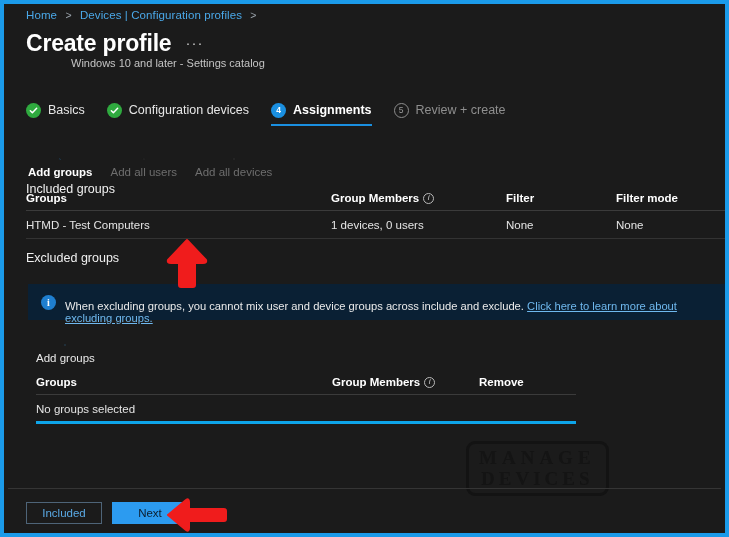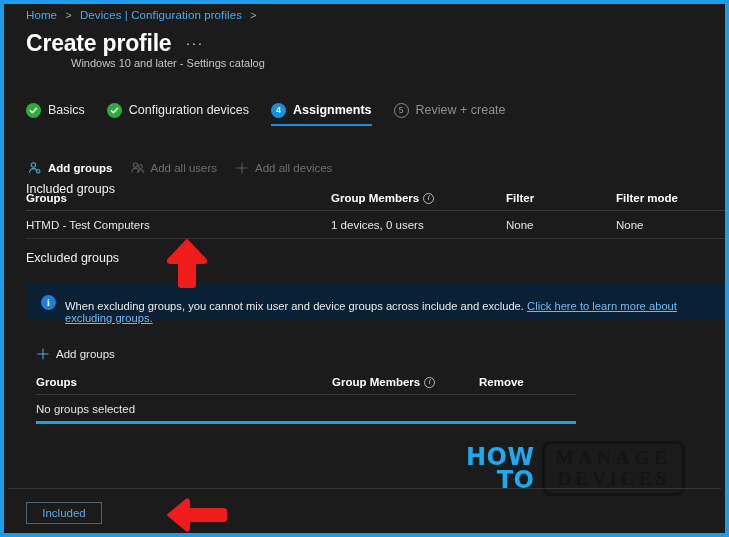--- a/index.html
+++ b/index.html
@@ -134,20 +134,21 @@
     align-items: center;
     gap: 18px;
     height: 20px;
   }
   .cmd {
     display: flex;
     align-items: center;
     gap: 6px;
     font-size: 11.5px;
     height: 20px;
+    flex-direction: column;
   }
   .cmd .cmd-label { white-space: nowrap; }
   .cmd.enabled .cmd-label { color: #ffffff; font-weight: bold; }
   .cmd.disabled .cmd-label { color: #6e6e6e; }
   .cmd.enabled svg { color: #4aa8e8; }
   .cmd.disabled svg { color: #5e5e5e; }
 
   #excluded-commandbar {
     position: absolute;
     left: 32px;
@@ -485,33 +486,30 @@
       <div class="cell c-members">
         <span>Group Members</span>
         <span class="info-circle">i</span>
       </div>
       <div class="cell c-remove">Remove</div>
     </div>
   </div>
   <div id="excluded-empty">No groups selected</div>
 
   <div id="watermark">
-    <div id="wm-howto">
-      <span>HOW</span>
-      <span>TO</span>
-    </div>
     <div id="wm-box">
       <span id="wm-manage">MANAGE</span>
       <span id="wm-devices">DEVICES</span>
     </div>
   </div>
 
   <div id="footer-divider"></div>
   <div id="footer">
     <div class="btn" id="previous-button">Included</div>
+    <div class="btn" id="next-button">Next</div>
   </div>
 
   <svg class="red-arrow" id="arrow-up" width="44" height="50" viewBox="0 0 44 50">
     <path d="M22 2 L41 22 Q42 25 38 25 L30 25 L30 47 Q30 49 28 49 L16 49 Q14 49 14 47 L14 25 L6 25 Q2 25 3 22 Z" fill="#f01c1c" stroke="#f01c1c" stroke-width="2" stroke-linejoin="round"></path>
   </svg>
 
   <svg class="red-arrow" id="arrow-left" width="62" height="34" viewBox="0 0 62 34">
     <path d="M2 17 L20 2 Q23 0 23 4 L23 11 L58 11 Q60 11 60 13 L60 21 Q60 23 58 23 L23 23 L23 30 Q23 34 20 32 Z" fill="#f01c1c" stroke="#f01c1c" stroke-width="2" stroke-linejoin="round"></path>
   </svg>
 

